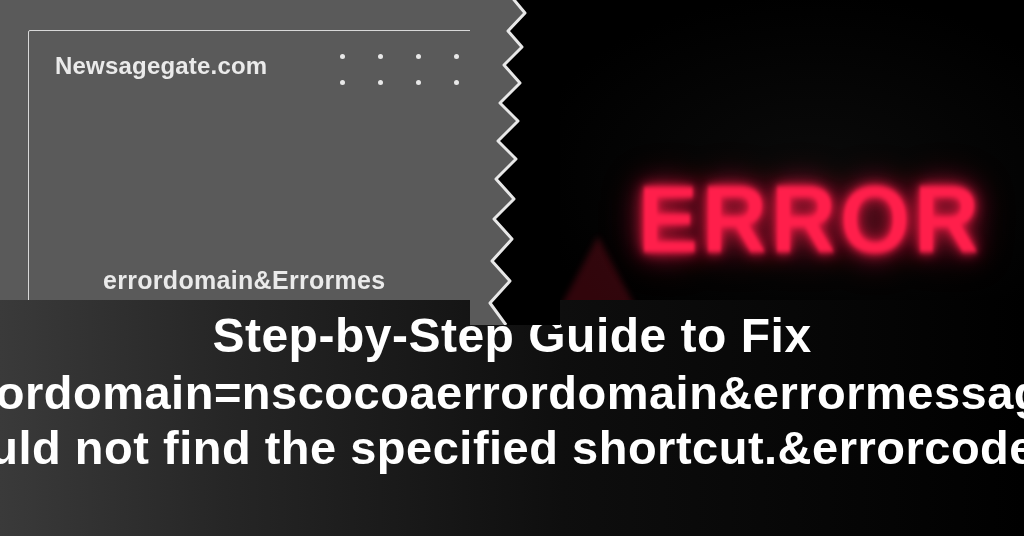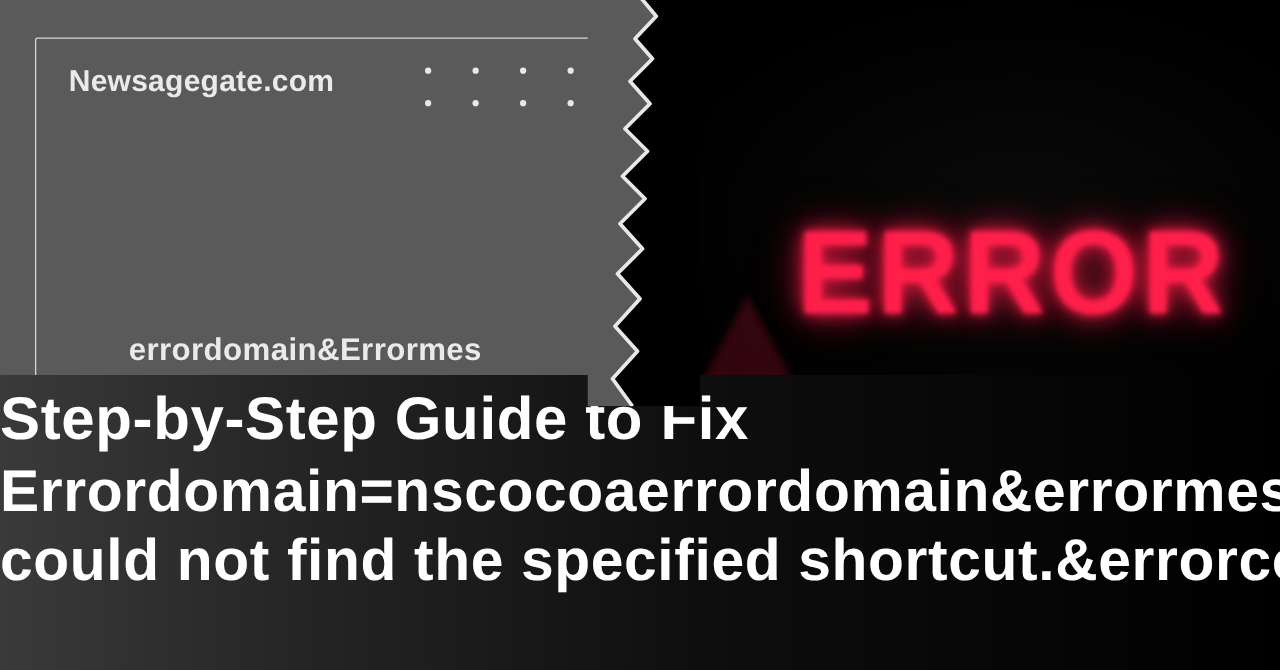--- a/index.html
+++ b/index.html
@@ -125,21 +125,21 @@
     }
     .caption-band {
       position: absolute;
       left: 0;
       top: 300px;
       width: 1024px;
       height: 236px;
       background: linear-gradient(90deg, #3a3a3a 0%, #262626 22%, #0e0e0e 55%, #000 100%);
       display: flex;
       flex-direction: column;
-      align-items: flex-start;
+      align-items: center;
       justify-content: flex-start;
       padding-top: 8px;
     }
     .caption-line {
       color: #fff;
       font-weight: 800;
       font-stretch: condensed;
       font-family: "Arial Narrow", Arial, sans-serif;
       font-size: 48px;
       line-height: 1.18;

